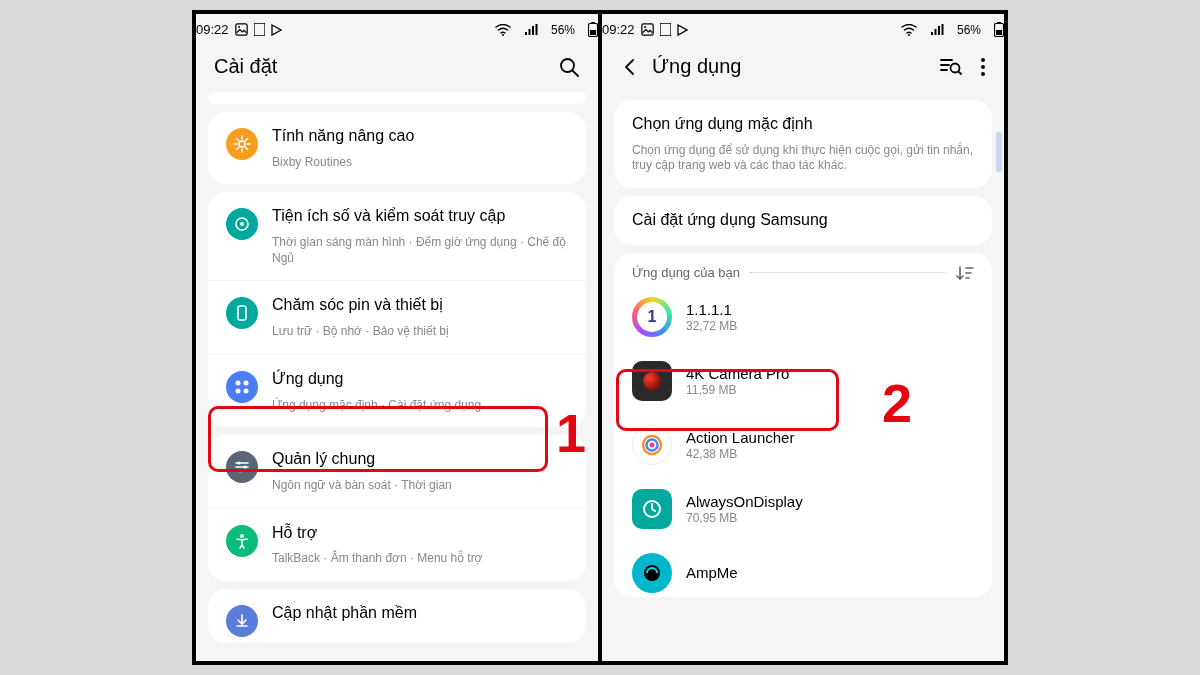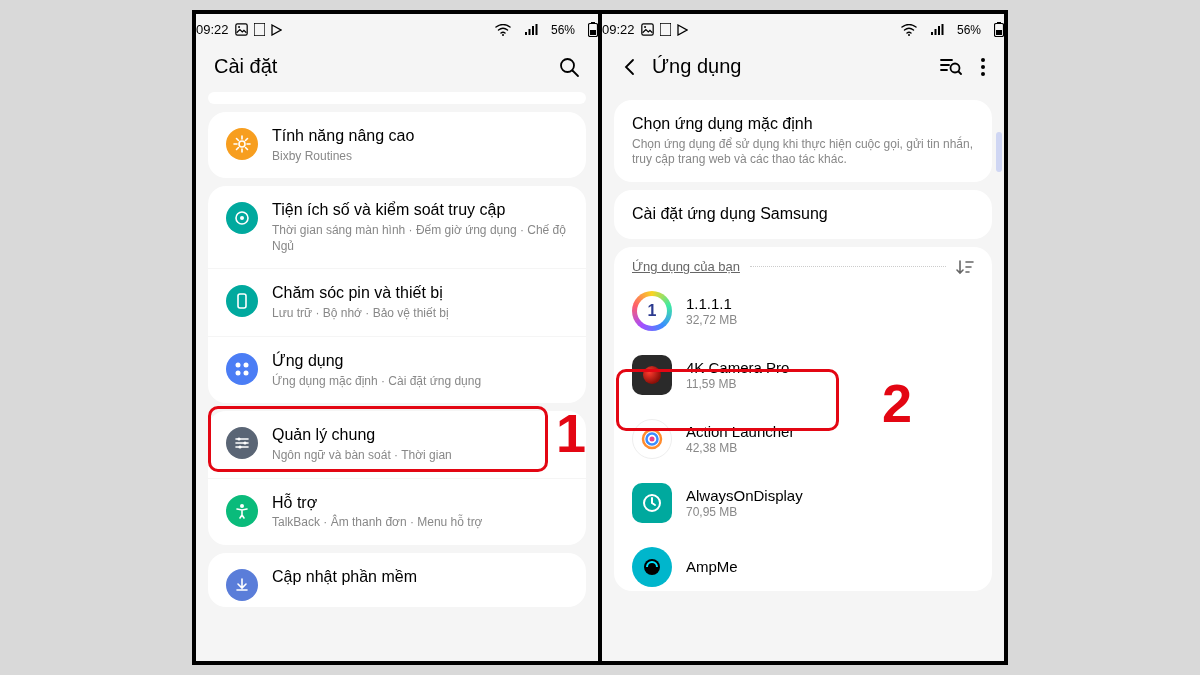--- a/index.html
+++ b/index.html
@@ -15,22 +15,22 @@
 .header .back { margin-right: 12px; }
 .header .actions { display: flex; gap: 18px; align-items: center; }
 .card { background: #fff; margin: 8px 12px; border-radius: 18px; overflow: hidden; }
 .card.peek { height: 12px; margin-top: 0; margin-bottom: 8px; }
 .card .row { display: flex; align-items: flex-start; padding: 14px 18px; gap: 14px; position: relative; }
 .card .row + .row { border-top: 1px solid rgba(0,0,0,0.04); }
 .card .row.noicon { padding-left: 18px; }
 .icon-circle { width: 32px; height: 32px; border-radius: 50%; flex-shrink: 0; display: flex; align-items: center; justify-content: center; margin-top: 2px; }
 .row-text { flex: 1; }
 .row-title { font-size: 16px; color: #000; line-height: 1.3; }
-.row-sub { font-size: 12px; color: #888; margin-top: 2px; line-height: 1.3; }
-.section-header { display: flex; align-items: center; padding: 12px 18px 4px; font-size: 13px; color: #666; text-decoration: underline; }
+.row-sub { font-size: 12px; color: #888; margin-top: 8px; line-height: 1.3; }
+.section-header { display: flex; align-items: center; padding: 12px 18px 4px; font-size: 13px; color: #666; }
 .section-header .dots { flex: 1; margin: 0 10px; border-bottom: 1px dotted #ccc; }
 .app-row { display: flex; align-items: center; padding: 12px 18px; gap: 14px; }
 .app-icon { width: 40px; height: 40px; border-radius: 10px; flex-shrink: 0; display: flex; align-items: center; justify-content: center; }
 .app-title { font-size: 15px; color: #000; }
 .app-sub { font-size: 12px; color: #888; margin-top: 1px; }
 .highlight-box { position: absolute; border: 3px solid #e30613; border-radius: 10px; pointer-events: none; z-index: 10; }
 .step-num { position: absolute; font-size: 54px; font-weight: 700; color: #e30613; z-index: 11; pointer-events: none; }
 .scrollbar { position: absolute; right: 2px; width: 6px; border-radius: 3px; background: #cfd6f3; }
 svg { display: block; }
 </style>

